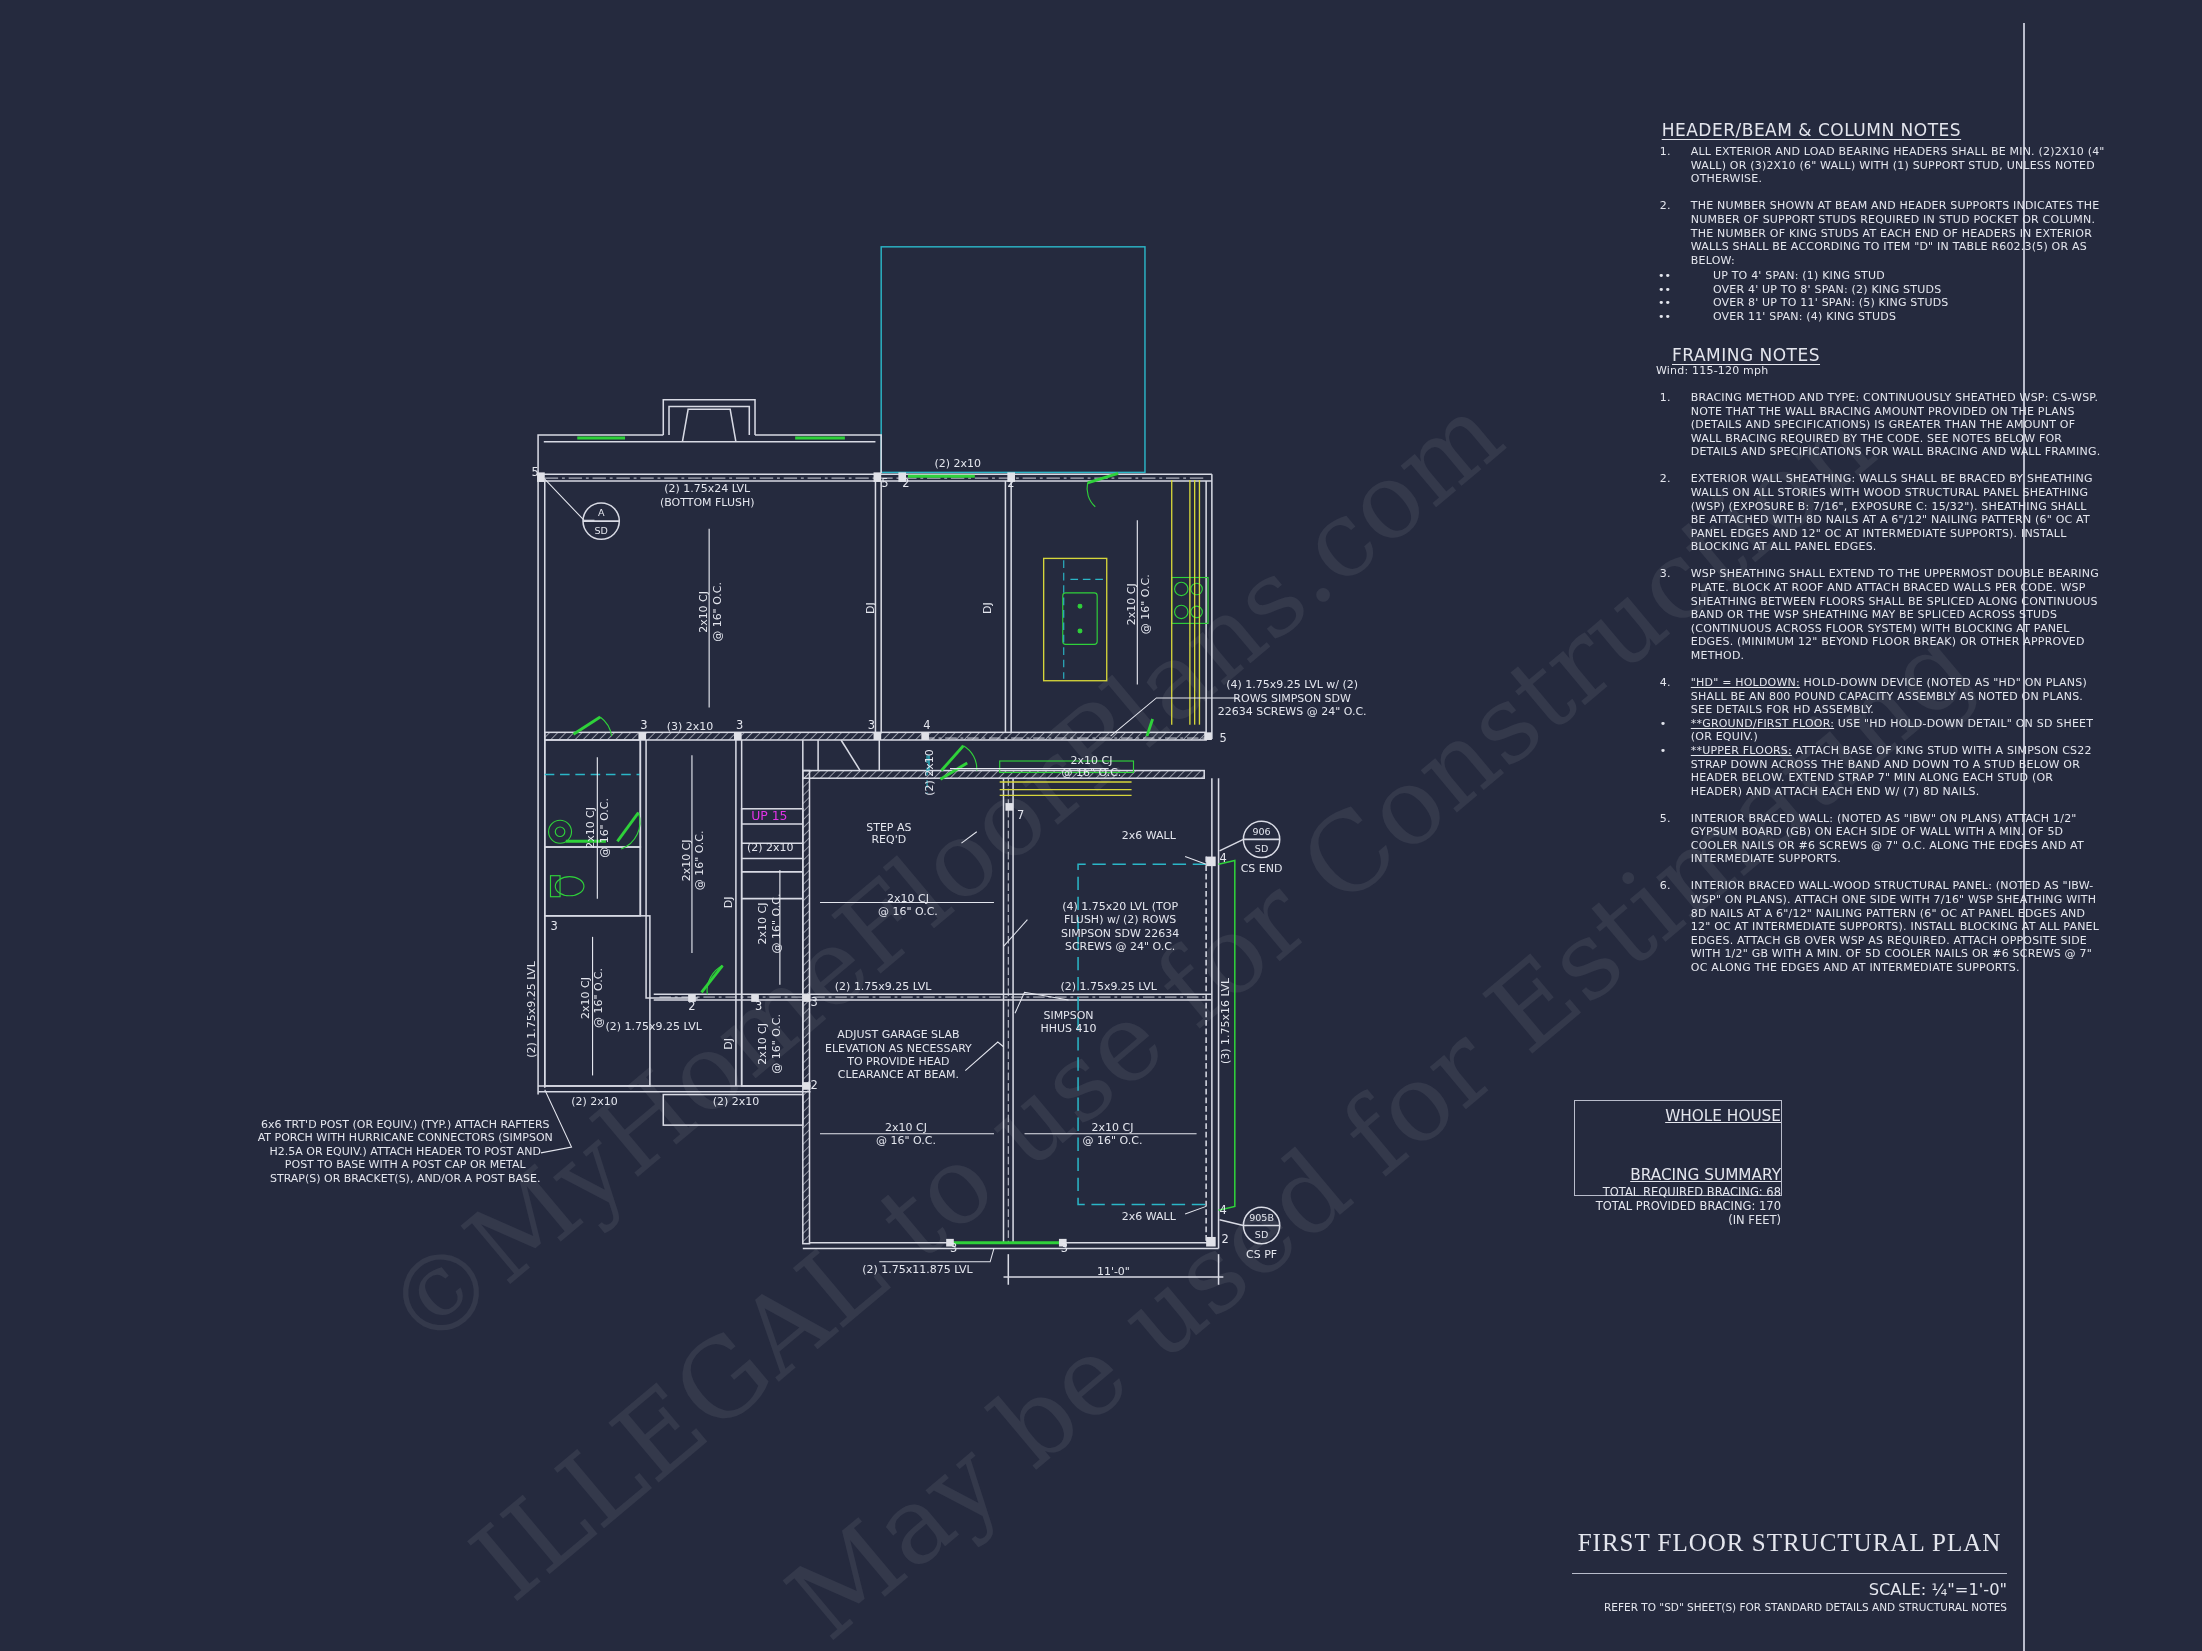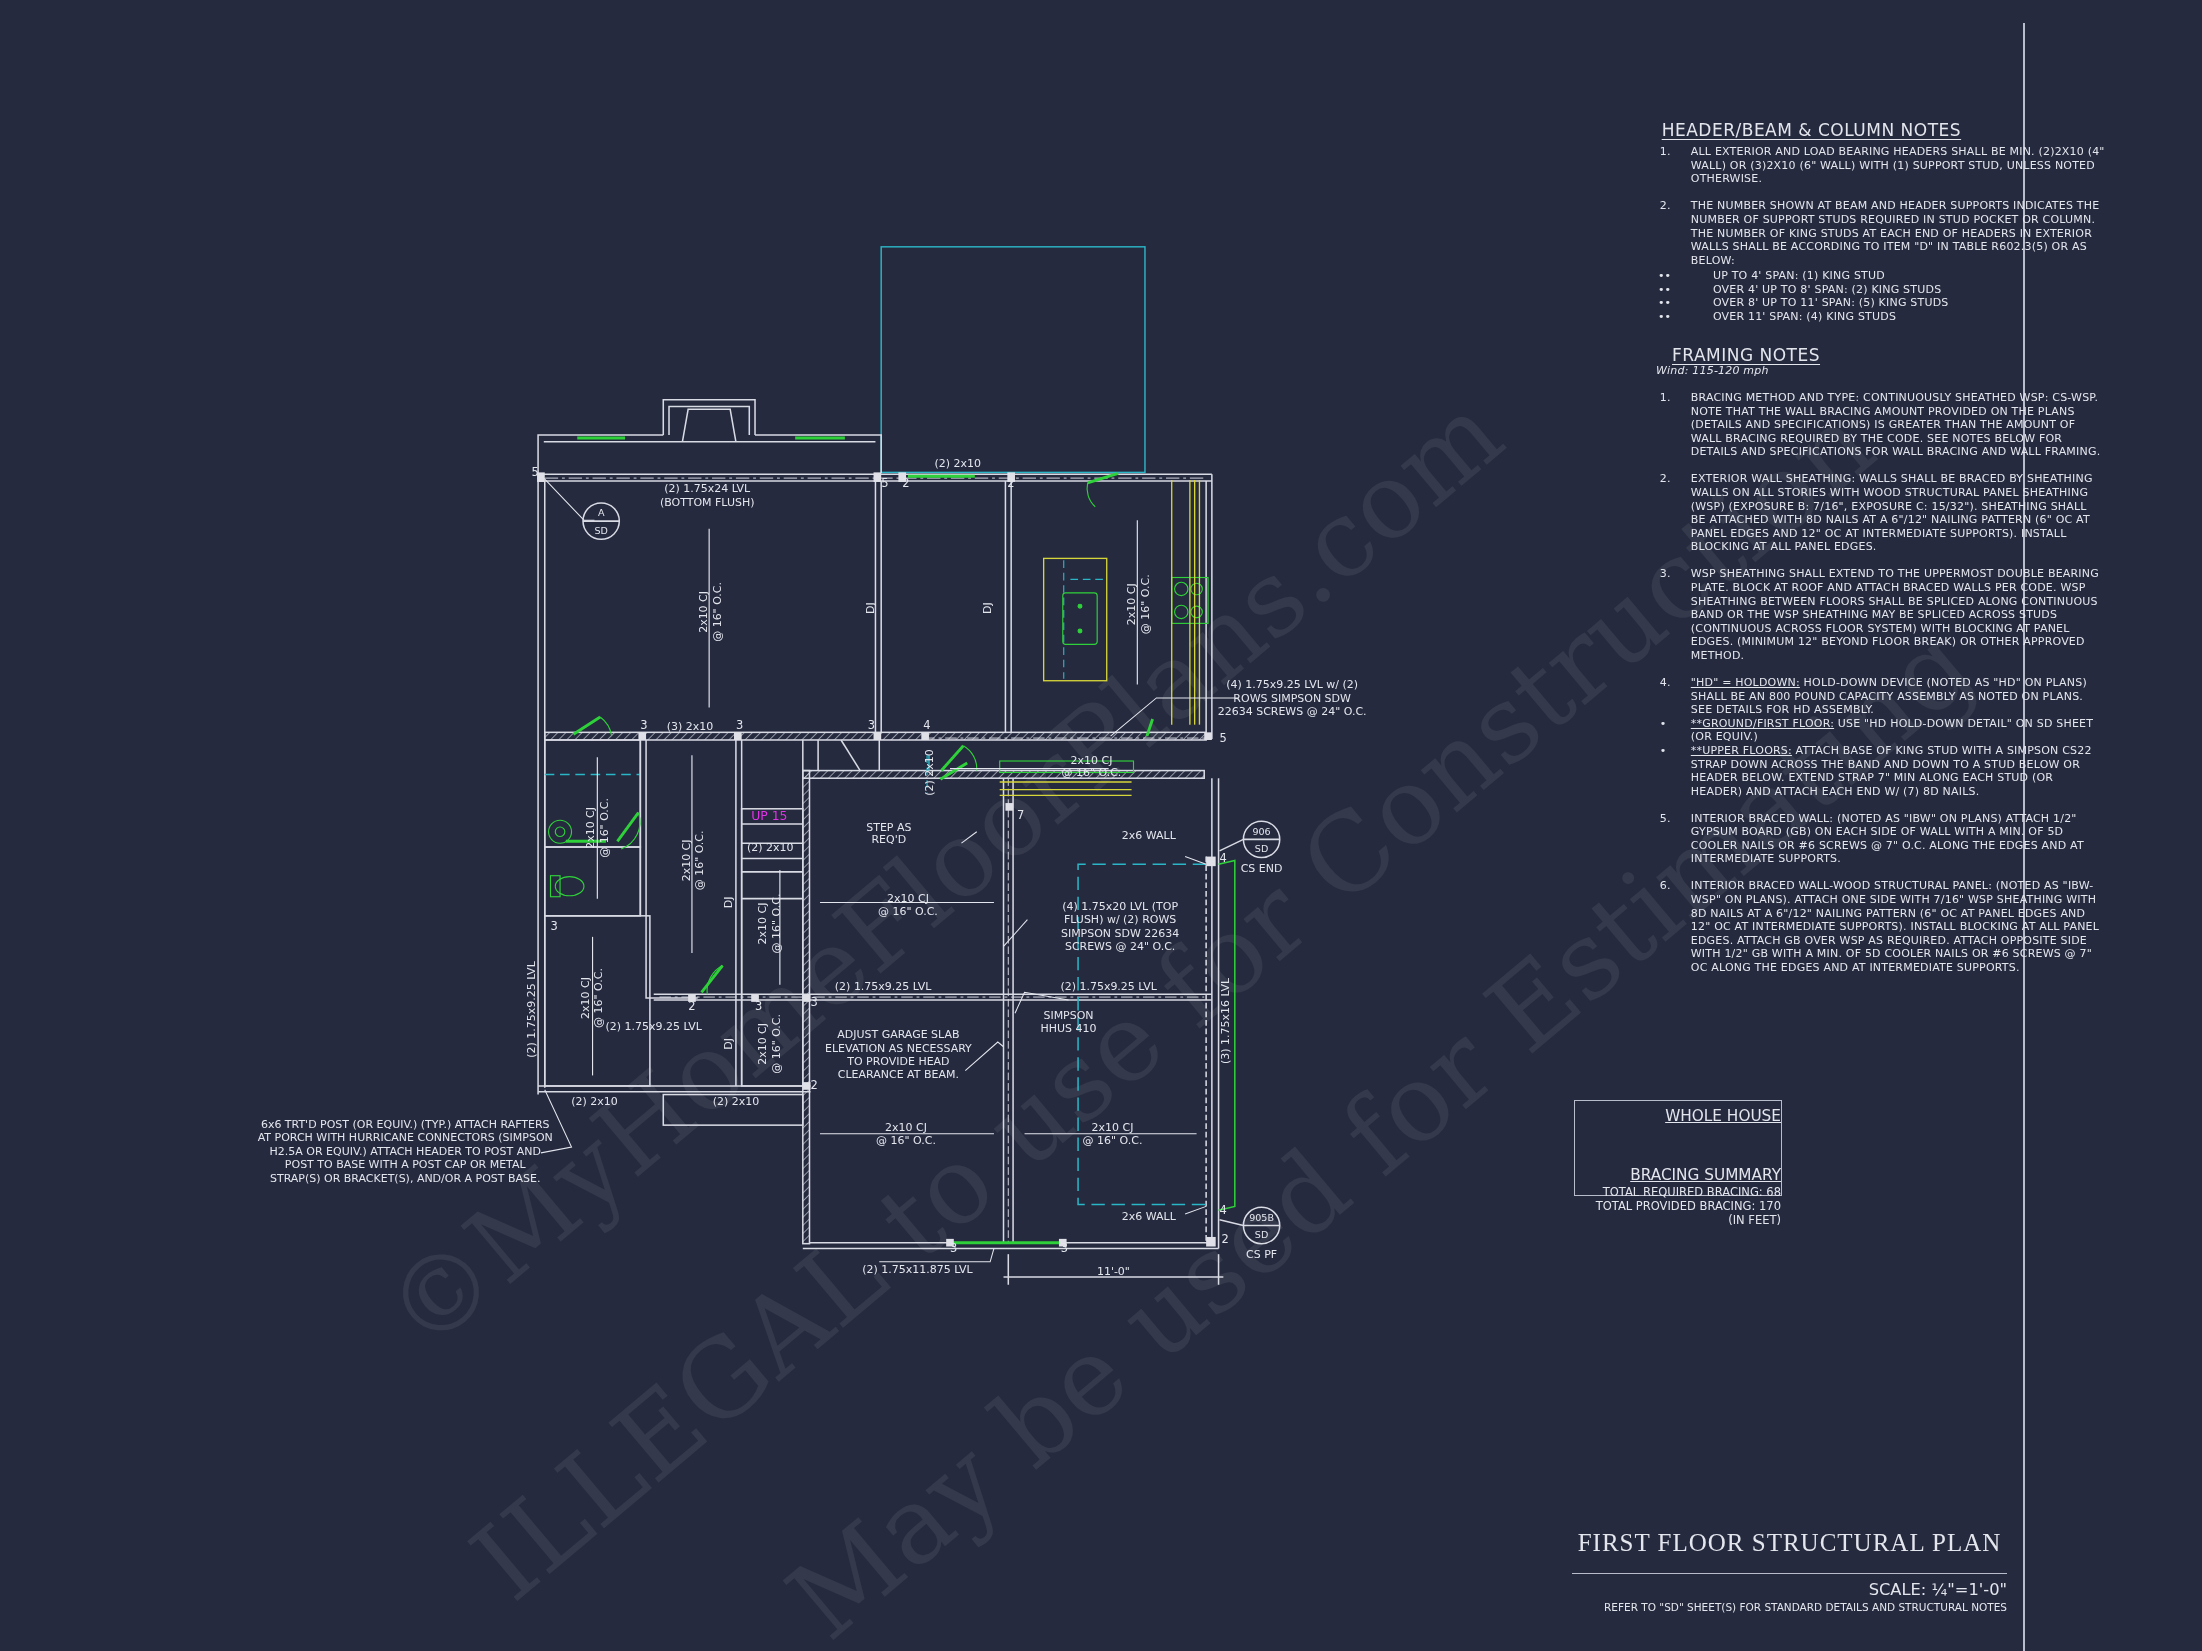--- a/index.html
+++ b/index.html
@@ -9,21 +9,21 @@
   .watermark { position:absolute; font-family:"DejaVu Serif", serif; color:rgba(255,255,255,0.07); white-space:nowrap; transform-origin:left top; pointer-events:none; }
   .notes { position:absolute; left:1656px; top:124px; width:449px; font-size:11px; line-height:13.6px; letter-spacing:0.2px; }
   .notes h2 { margin:0 0 7.6px 5.7px; font-size:17px; font-weight:normal; letter-spacing:0.5px; text-decoration:underline; text-underline-offset:2.9px; }
   .note { display:flex; margin:0 0 13.4px 0; }
   .note .num { width:31px; flex:none; padding-left:3.8px; }
   .note .body { flex:1; text-transform:uppercase; }
   .bullets { margin:-11.5px 0 13.4px 0; }
   .bullet { display:flex; }
   .bullet .dot { width:55px; flex:none; padding-left:1.9px; }
   .u { text-decoration:underline; }
-  .wind { margin:-5.7px 0 13.4px 0; font-size:11px;font-style:italic; }
+  .wind { margin:-5.7px 0 13.4px 0; font-size:11px; }
   .summary { position:absolute; left:1574px; top:1100px; width:206px; height:94px; border:1.9px solid #b9bccb; text-align:right; font-size:11.5px; line-height:14.3px; text-transform:uppercase; }
   .summary .t { font-size:15.3px; line-height:19px; text-decoration:underline;margin-top:40px; }
   .titleblock { position:absolute; left:1572px; top:1529px; width:435px; text-align:right; }
   .titleblock .title { font-size:25px; letter-spacing:1px; border-bottom:1.9px solid #b9bccb; padding-bottom:16px; text-align:center;font-family:Liberation Serif, serif; }
   .titleblock .scale { font-size:16.3px; margin-top:5.7px; }
   .titleblock .ref { font-size:10.5px; margin-top:1.9px; }
   svg text { font-family:"DejaVu Sans", sans-serif; fill:#e4e6ee; }
 </style>
 </head>
 <body>

